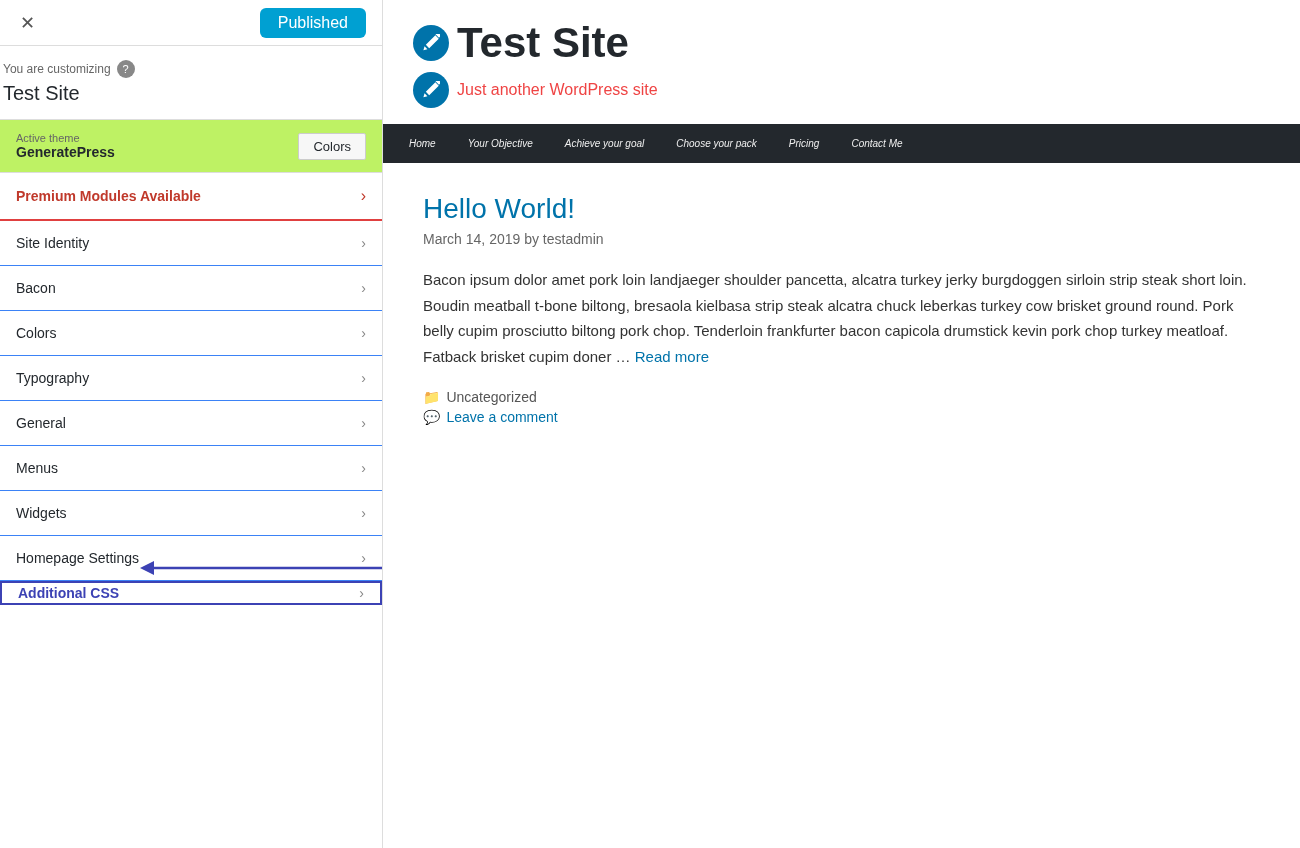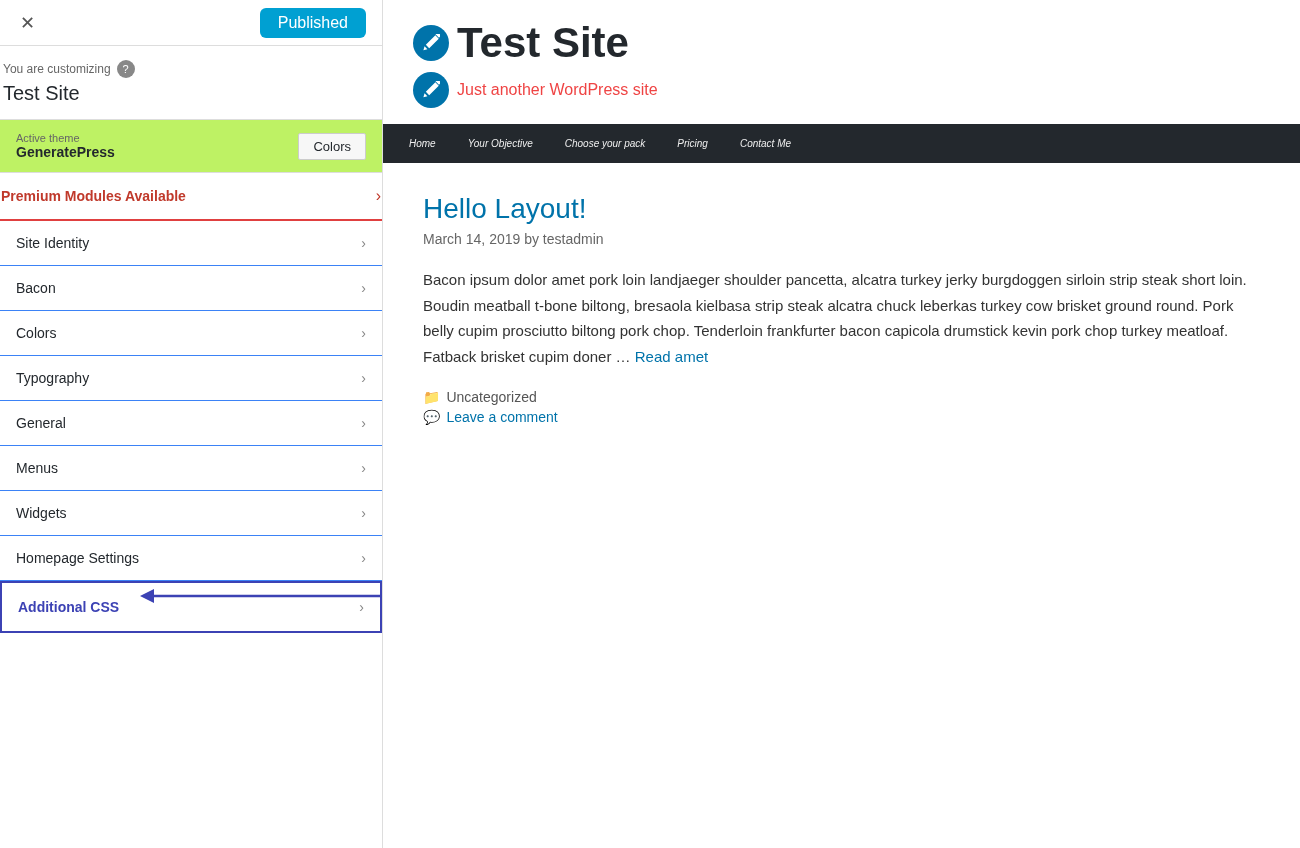--- a/index.html
+++ b/index.html
@@ -105,21 +105,21 @@
       font-size: 13px;
       cursor: pointer;
       border-radius: 2px;
       color: #23282d;
     }
 
     #premium-modules {
       display: flex;
       align-items: center;
       justify-content: space-between;
-      padding: 14px 1px;
+      padding: 14px 16px;
       border-bottom: 2px solid #e04040;
       cursor: pointer;
       background: #fff;
     }
     #premium-modules .text {
       color: #c0392b;
       font-size: 14px;
       font-weight: 600;
     }
     #premium-modules .chevron {
@@ -143,21 +143,21 @@
     .menu-item .chevron {
       color: #888;
       font-size: 14px;
     }
 
     
     .menu-item-additional-css {
       display: flex;
       align-items: center;
       justify-content: space-between;
-      padding: 16px 16px;
+      padding: 2px 16px;
       border: 2px solid #3c42b4;
       cursor: pointer;
       background: #fff;
       margin: 0;
       position: relative;
     }
     .menu-item-additional-css .item-label {
       font-size: 14px;
       color: #3c42b4;
       font-weight: 600;
@@ -406,31 +406,32 @@
             <path d="M14.846 1.403l3.75 3.75-10.596 10.597-3.75-3.75L14.846 1.403zm-12.03 12.28l3.223 3.223-4.473 1.25 1.25-4.473zm15.976-14.57a1.758 1.758 0 0 0-2.487 0l-1.25 1.25 3.75 3.75 1.25-1.25a1.758 1.758 0 0 0 0-2.487l-1.263-1.263z" fill="#fff"></path>
           </svg>
         </span>
         <p class="site-tagline">Just another WordPress site</p>
       </div>
     </div>
 
     <nav id="site-nav">
       <a class="nav-item">Home</a>
       <a class="nav-item">Your Objective</a>
+      <a class="nav-item">Achieve your goal</a>
       <a class="nav-item">Choose your pack</a>
       <a class="nav-item">Pricing</a>
       <a class="nav-item">Contact Me</a>
     </nav>
 
     <div id="content-area">
-      <h2 class="post-title">Hello Layout!</h2>
+      <h2 class="post-title">Hello World!</h2>
       <p class="post-meta">March 14, 2019 by testadmin</p>
       <p class="post-content">
         <span>Bacon ipsum dolor amet pork loin landjaeger shoulder pancetta, alcatra turkey jerky burgdoggen sirloin strip steak short loin. Boudin meatball t-bone biltong, bresaola kielbasa strip steak alcatra chuck leberkas turkey cow brisket ground round. Pork belly cupim prosciutto biltong pork chop. Tenderloin frankfurter bacon capicola drumstick kevin pork chop turkey meatloaf. Fatback brisket cupim doner</span>
-        <span>… </span><a class="read-more">Read amet</a>
+        <span>… </span><a class="read-more">Read more</a>
       </p>
       <div class="post-footer">
         <div class="post-footer-item">
           <span class="post-footer-icon">📁</span>
           <span>Uncategorized</span>
         </div>
         <div class="post-footer-item">
           <span class="post-footer-icon">💬</span>
           <a class="read-more">Leave a comment</a>
         </div>

